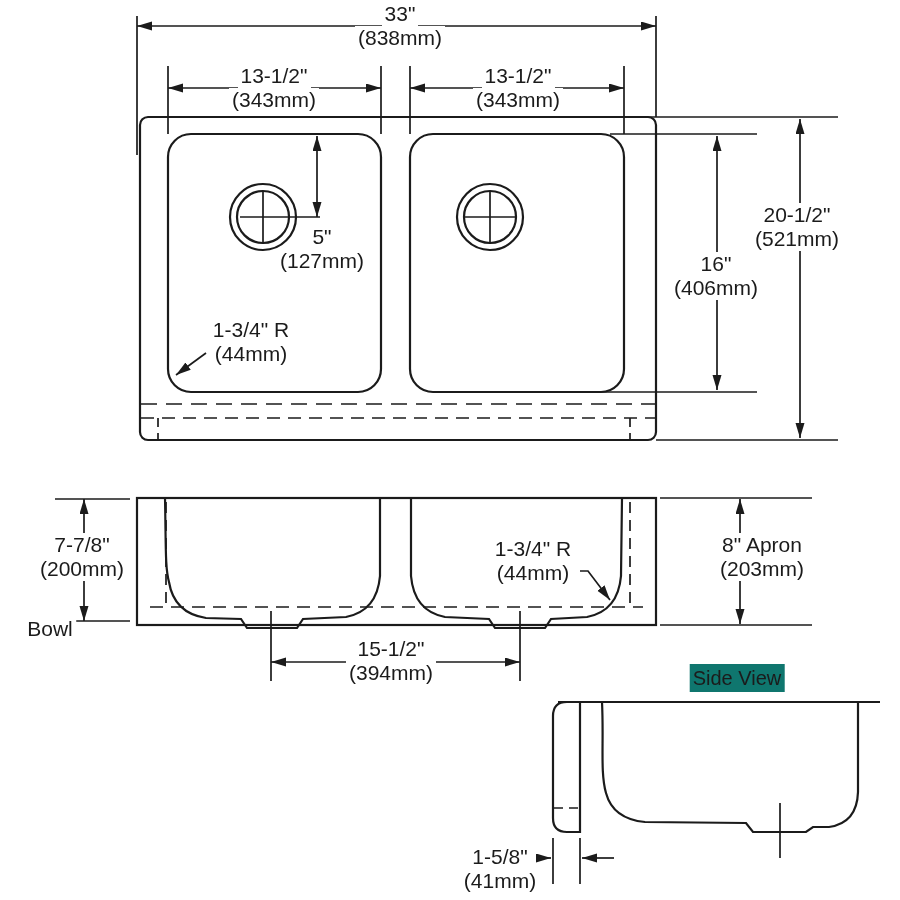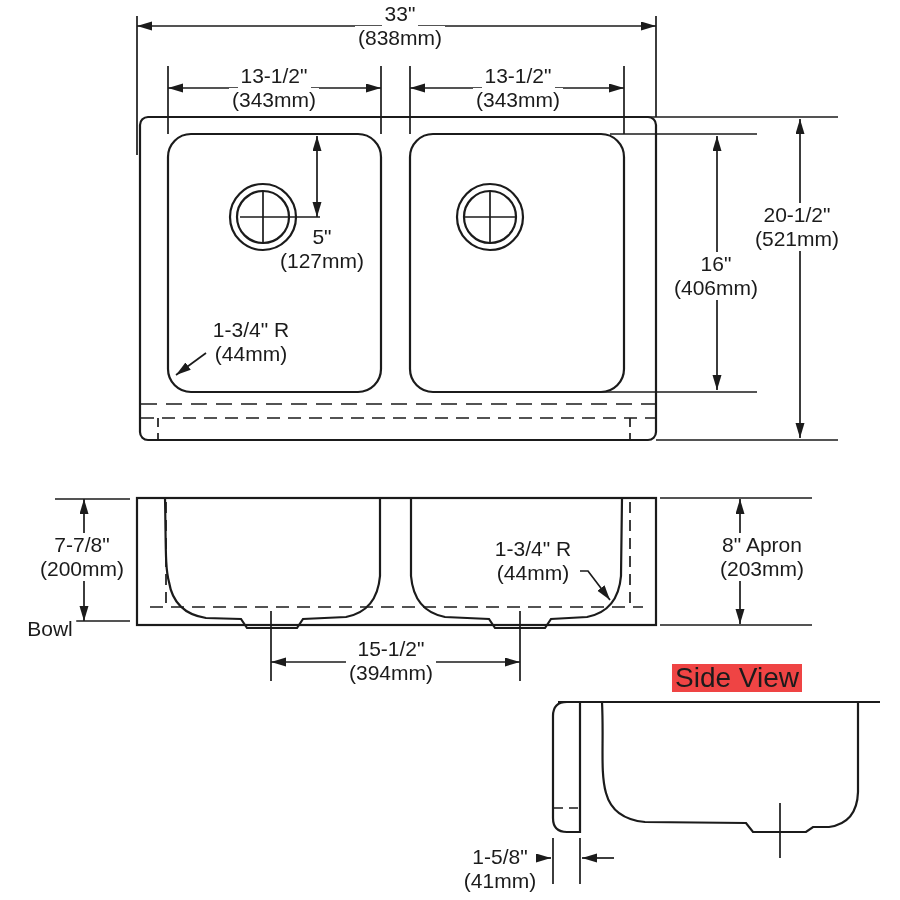--- a/index.html
+++ b/index.html
@@ -11,21 +11,21 @@
   svg .ln{fill:none;stroke:#1b1b1b;stroke-width:2.2;}
   svg .thin{fill:none;stroke:#1b1b1b;stroke-width:1.7;}
   svg .dim{fill:none;stroke:#1b1b1b;stroke-width:1.7;}
   .dim-label{
     position:absolute;transform:translate(-50%,-50%);
     text-align:center;font-size:21px;line-height:24px;white-space:nowrap;
   }
   .dim-label .row{display:table;margin:0 auto;background:#ffffff;padding:0 3px;}
   .view-title{
     position:absolute;transform:translate(-50%,-50%);
-    font-size:28px;line-height:28px;white-space:nowrap;background:#ef4444;padding:0 3px;
+    font-size:20px;line-height:28px;white-space:nowrap;background:#0f766e;padding:0 3px;
   }
 </style>
 </head>
 <body>
 
 <div class="canvas">
 
   <svg class="drawing" width="900" height="900" viewBox="0 0 900 900">
     <defs>
       <marker id="ah" markerWidth="16" markerHeight="10" refX="15" refY="4.5" orient="auto-start-reverse" markerUnits="userSpaceOnUse">

